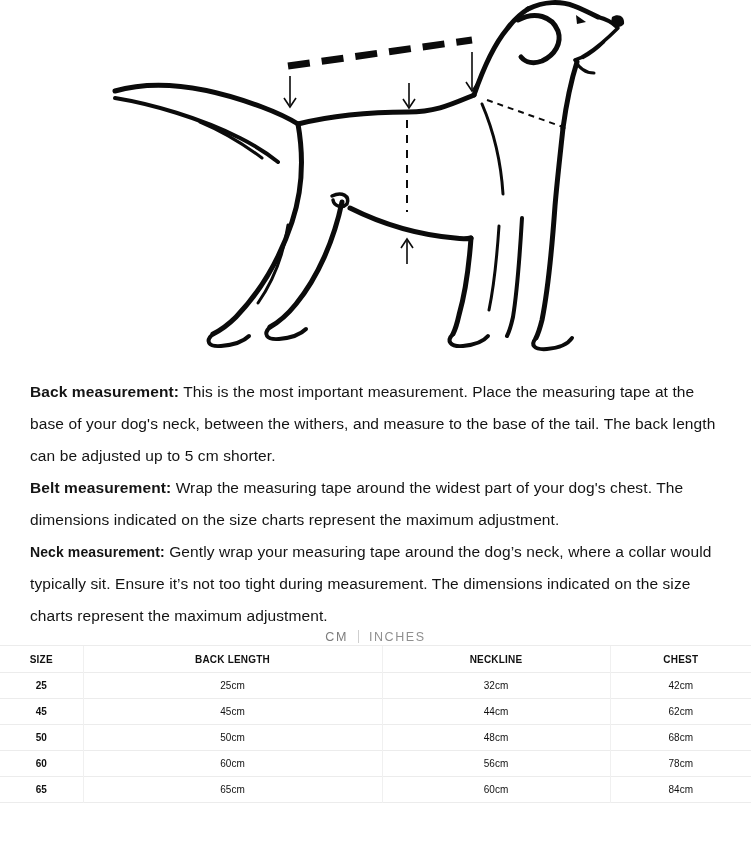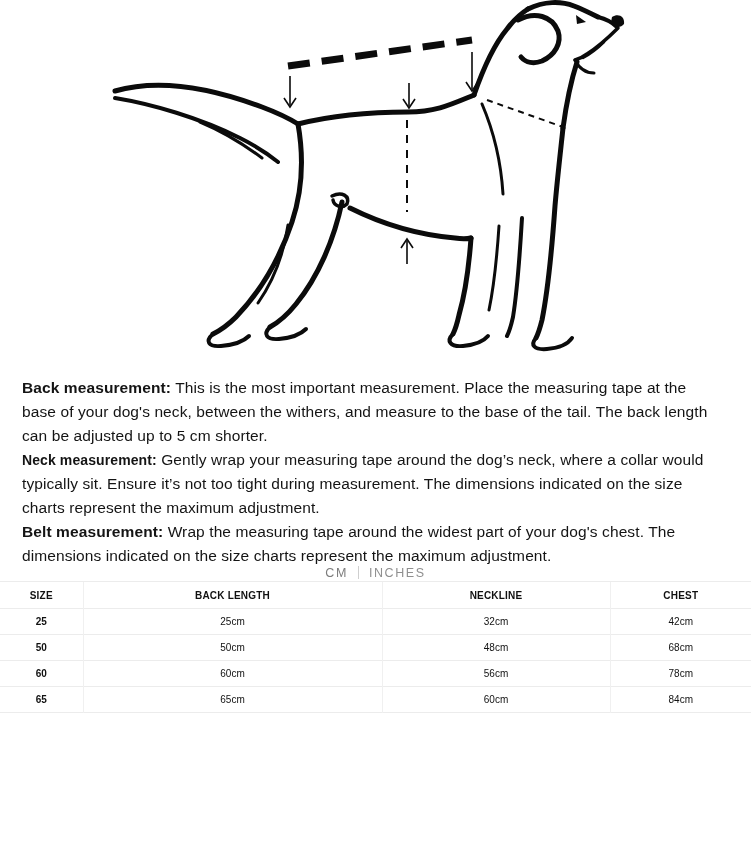--- a/index.html
+++ b/index.html
@@ -10,23 +10,23 @@
     font-family:"Liberation Sans", sans-serif;
     color:#141414;
     overflow:hidden;
   }
   
   .dog-figure { margin:0; width:751px; height:368px; }
   .dog-figure svg { display:block; }
   .ink { stroke:#0b0b0b; fill:none; stroke-linecap:round; stroke-linejoin:round; }
   
   .instructions {
-    padding:8px 30px 0 22px;
+    padding:8px 30px 0 30px;
     font-size:15.5px;
-    line-height:24px;
+    line-height:32px;
     letter-spacing:0.1px;
   }
   .instructions p { margin:0; }
   .instructions strong { font-weight:bold; }
   .instructions strong.small-label { font-size:14px; }
   
   .unit-toggle {
     height:15px; line-height:15px;
     margin-top:-2px;
     text-align:center;
@@ -140,26 +140,26 @@
       </g>
     </svg>
   </figure>
 
   <section class="instructions">
     <p>
       <strong>Back measurement:</strong>
       <span>This is the most important measurement. Place the measuring tape at the base of your dog's neck, between the withers, and measure to the base of the tail. The back length can be adjusted up to 5 cm shorter.</span>
     </p>
     <p>
+      <strong>Belt measurement:</strong>
+      <span>Wrap the measuring tape around the widest part of your dog's chest. The dimensions indicated on the size charts represent the maximum adjustment.</span>
+    </p>
+    <p>
       <strong class="small-label">Neck measurement:</strong>
       <span>Gently wrap your measuring tape around the dog’s neck, where a collar would typically sit. Ensure it’s not too tight during measurement. The dimensions indicated on the size charts represent the maximum adjustment.</span>
-    </p>
-    <p>
-      <strong>Belt measurement:</strong>
-      <span>Wrap the measuring tape around the widest part of your dog's chest. The dimensions indicated on the size charts represent the maximum adjustment.</span>
     </p>
   </section>
 
   <div class="unit-toggle">
     <span class="unit cm">CM</span><span class="sep"></span><span class="unit inches">INCHES</span>
   </div>
 
   <table class="size-table">
     <colgroup>
       <col style="width:83px">
@@ -176,20 +176,26 @@
       </tr>
     </thead>
     <tbody>
       <tr>
         <td>25</td>
         <td>25cm</td>
         <td>32cm</td>
         <td>42cm</td>
       </tr>
       <tr>
+        <td>45</td>
+        <td>45cm</td>
+        <td>44cm</td>
+        <td>62cm</td>
+      </tr>
+      <tr>
         <td>50</td>
         <td>50cm</td>
         <td>48cm</td>
         <td>68cm</td>
       </tr>
       <tr>
         <td>60</td>
         <td>60cm</td>
         <td>56cm</td>
         <td>78cm</td>

